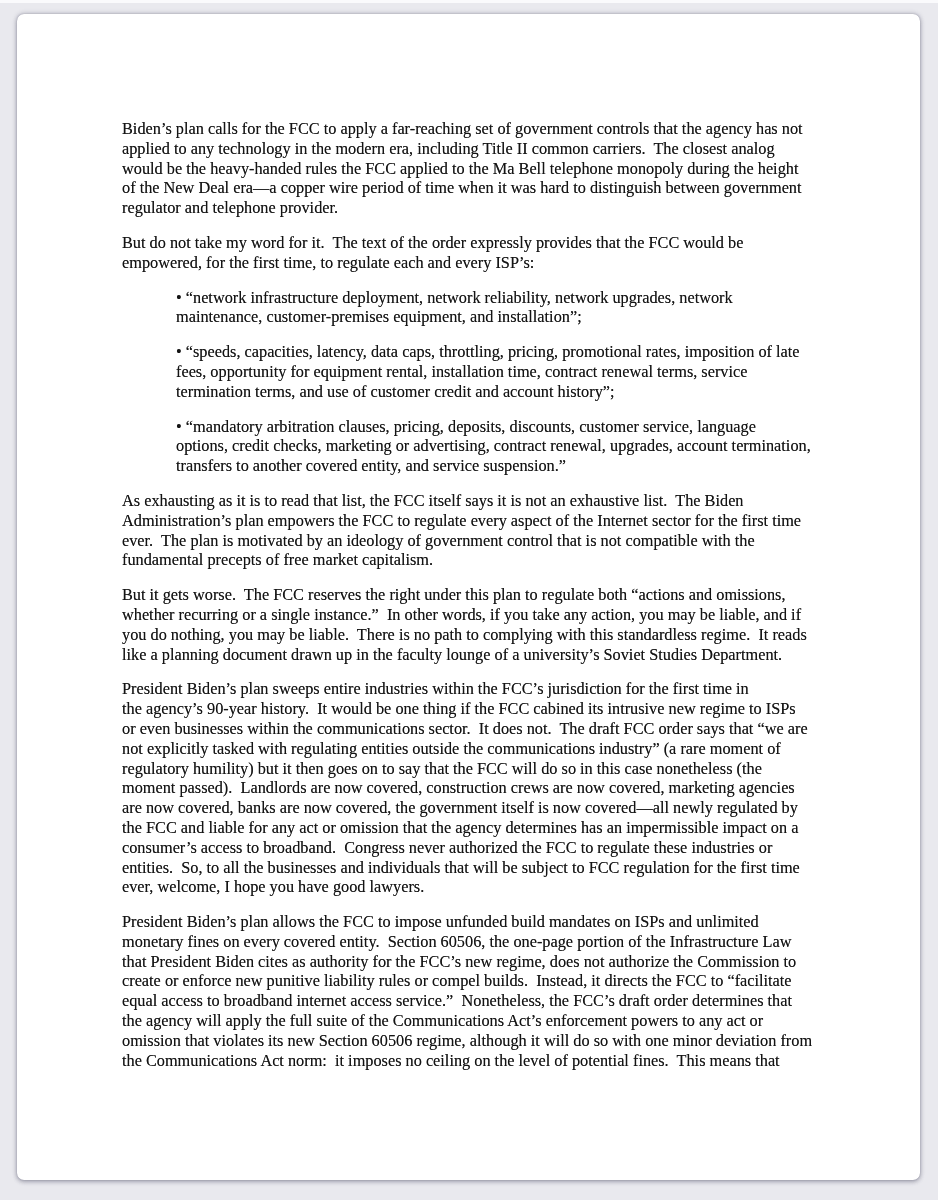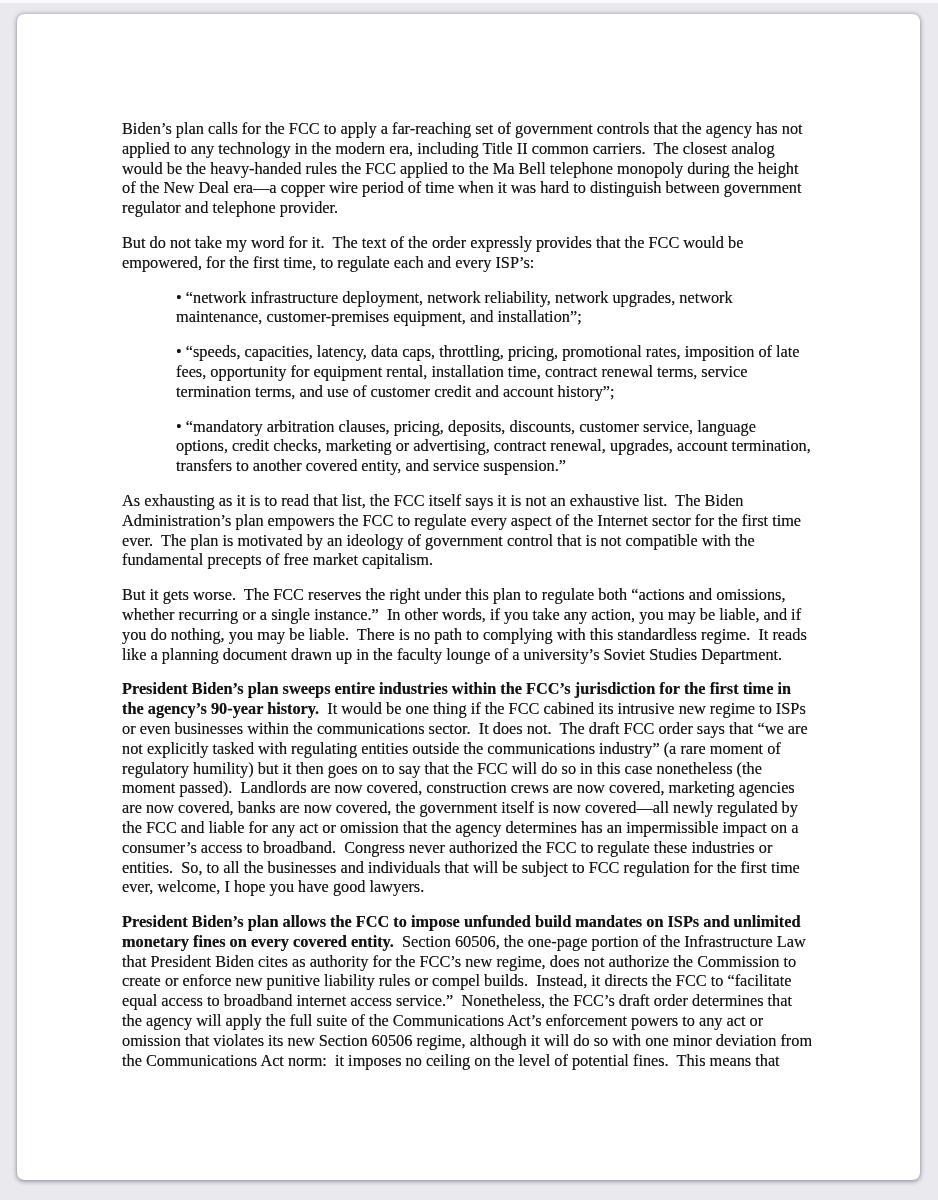--- a/index.html
+++ b/index.html
@@ -42,21 +42,21 @@
     white-space: pre-wrap;
   }
   .content p.para {
     margin: 0 0 15px 0;
   }
   .content p.bullet {
     margin-left: 54px;
     margin-top: 12px;
   }
   .bold {
-    font-weight: bold;
+    font-weight: normal;
     margin-top: 32px;
   }
 </style>
 </head>
 <body>
 
 <div class="top-strip"></div>
 
 <div class="paper">
   <div class="content"><p class="para"><span>Biden’s plan calls for the FCC to apply a far-reaching set of government controls that the agency has not</span><br><span>applied to any technology in the modern era, including Title II common carriers.  The closest analog</span><br><span>would be the heavy-handed rules the FCC applied to the Ma Bell telephone monopoly during the height</span><br><span>of the New Deal era—a copper wire period of time when it was hard to distinguish between government</span><br><span>regulator and telephone provider.</span></p><p class="para"><span>But do not take my word for it.  The text of the order expressly provides that the FCC would be</span><br><span>empowered, for the first time, to regulate each and every ISP’s:</span></p><p class="para bullet"><span>• “network infrastructure deployment, network reliability, network upgrades, network</span><br><span>maintenance, customer-premises equipment, and installation”;</span></p><p class="para bullet"><span>• “speeds, capacities, latency, data caps, throttling, pricing, promotional rates, imposition of late</span><br><span>fees, opportunity for equipment rental, installation time, contract renewal terms, service</span><br><span>termination terms, and use of customer credit and account history”;</span></p><p class="para bullet"><span>• “mandatory arbitration clauses, pricing, deposits, discounts, customer service, language</span><br><span>options, credit checks, marketing or advertising, contract renewal, upgrades, account termination,</span><br><span>transfers to another covered entity, and service suspension.”</span></p><p class="para"><span>As exhausting as it is to read that list, the FCC itself says it is not an exhaustive list.  The Biden</span><br><span>Administration’s plan empowers the FCC to regulate every aspect of the Internet sector for the first time</span><br><span>ever.  The plan is motivated by an ideology of government control that is not compatible with the</span><br><span>fundamental precepts of free market capitalism.</span></p><p class="para"><span>But it gets worse.  The FCC reserves the right under this plan to regulate both “actions and omissions,</span><br><span>whether recurring or a single instance.”  In other words, if you take any action, you may be liable, and if</span><br><span>you do nothing, you may be liable.  There is no path to complying with this standardless regime.  It reads</span><br><span>like a planning document drawn up in the faculty lounge of a university’s Soviet Studies Department.</span></p><p class="para"><span class="bold">President Biden’s plan sweeps entire industries within the FCC’s jurisdiction for the first time in</span><br><span class="bold">the agency’s 90-year history.</span><span>  It would be one thing if the FCC cabined its intrusive new regime to ISPs</span><br><span>or even businesses within the communications sector.  It does not.  The draft FCC order says that “we are</span><br><span>not explicitly tasked with regulating entities outside the communications industry” (a rare moment of</span><br><span>regulatory humility) but it then goes on to say that the FCC will do so in this case nonetheless (the</span><br><span>moment passed).  Landlords are now covered, construction crews are now covered, marketing agencies</span><br><span>are now covered, banks are now covered, the government itself is now covered—all newly regulated by</span><br><span>the FCC and liable for any act or omission that the agency determines has an impermissible impact on a</span><br><span>consumer’s access to broadband.  Congress never authorized the FCC to regulate these industries or</span><br><span>entities.  So, to all the businesses and individuals that will be subject to FCC regulation for the first time</span><br><span>ever, welcome, I hope you have good lawyers.</span></p><p class="para"><span class="bold">President Biden’s plan allows the FCC to impose unfunded build mandates on ISPs and unlimited</span><br><span class="bold">monetary fines on every covered entity.</span><span>  Section 60506, the one-page portion of the Infrastructure Law</span><br><span>that President Biden cites as authority for the FCC’s new regime, does not authorize the Commission to</span><br><span>create or enforce new punitive liability rules or compel builds.  Instead, it directs the FCC to “facilitate</span><br><span>equal access to broadband internet access service.”  Nonetheless, the FCC’s draft order determines that</span><br><span>the agency will apply the full suite of the Communications Act’s enforcement powers to any act or</span><br><span>omission that violates its new Section 60506 regime, although it will do so with one minor deviation from</span><br><span>the Communications Act norm:  it imposes no ceiling on the level of potential fines.  This means that</span></p></div>

